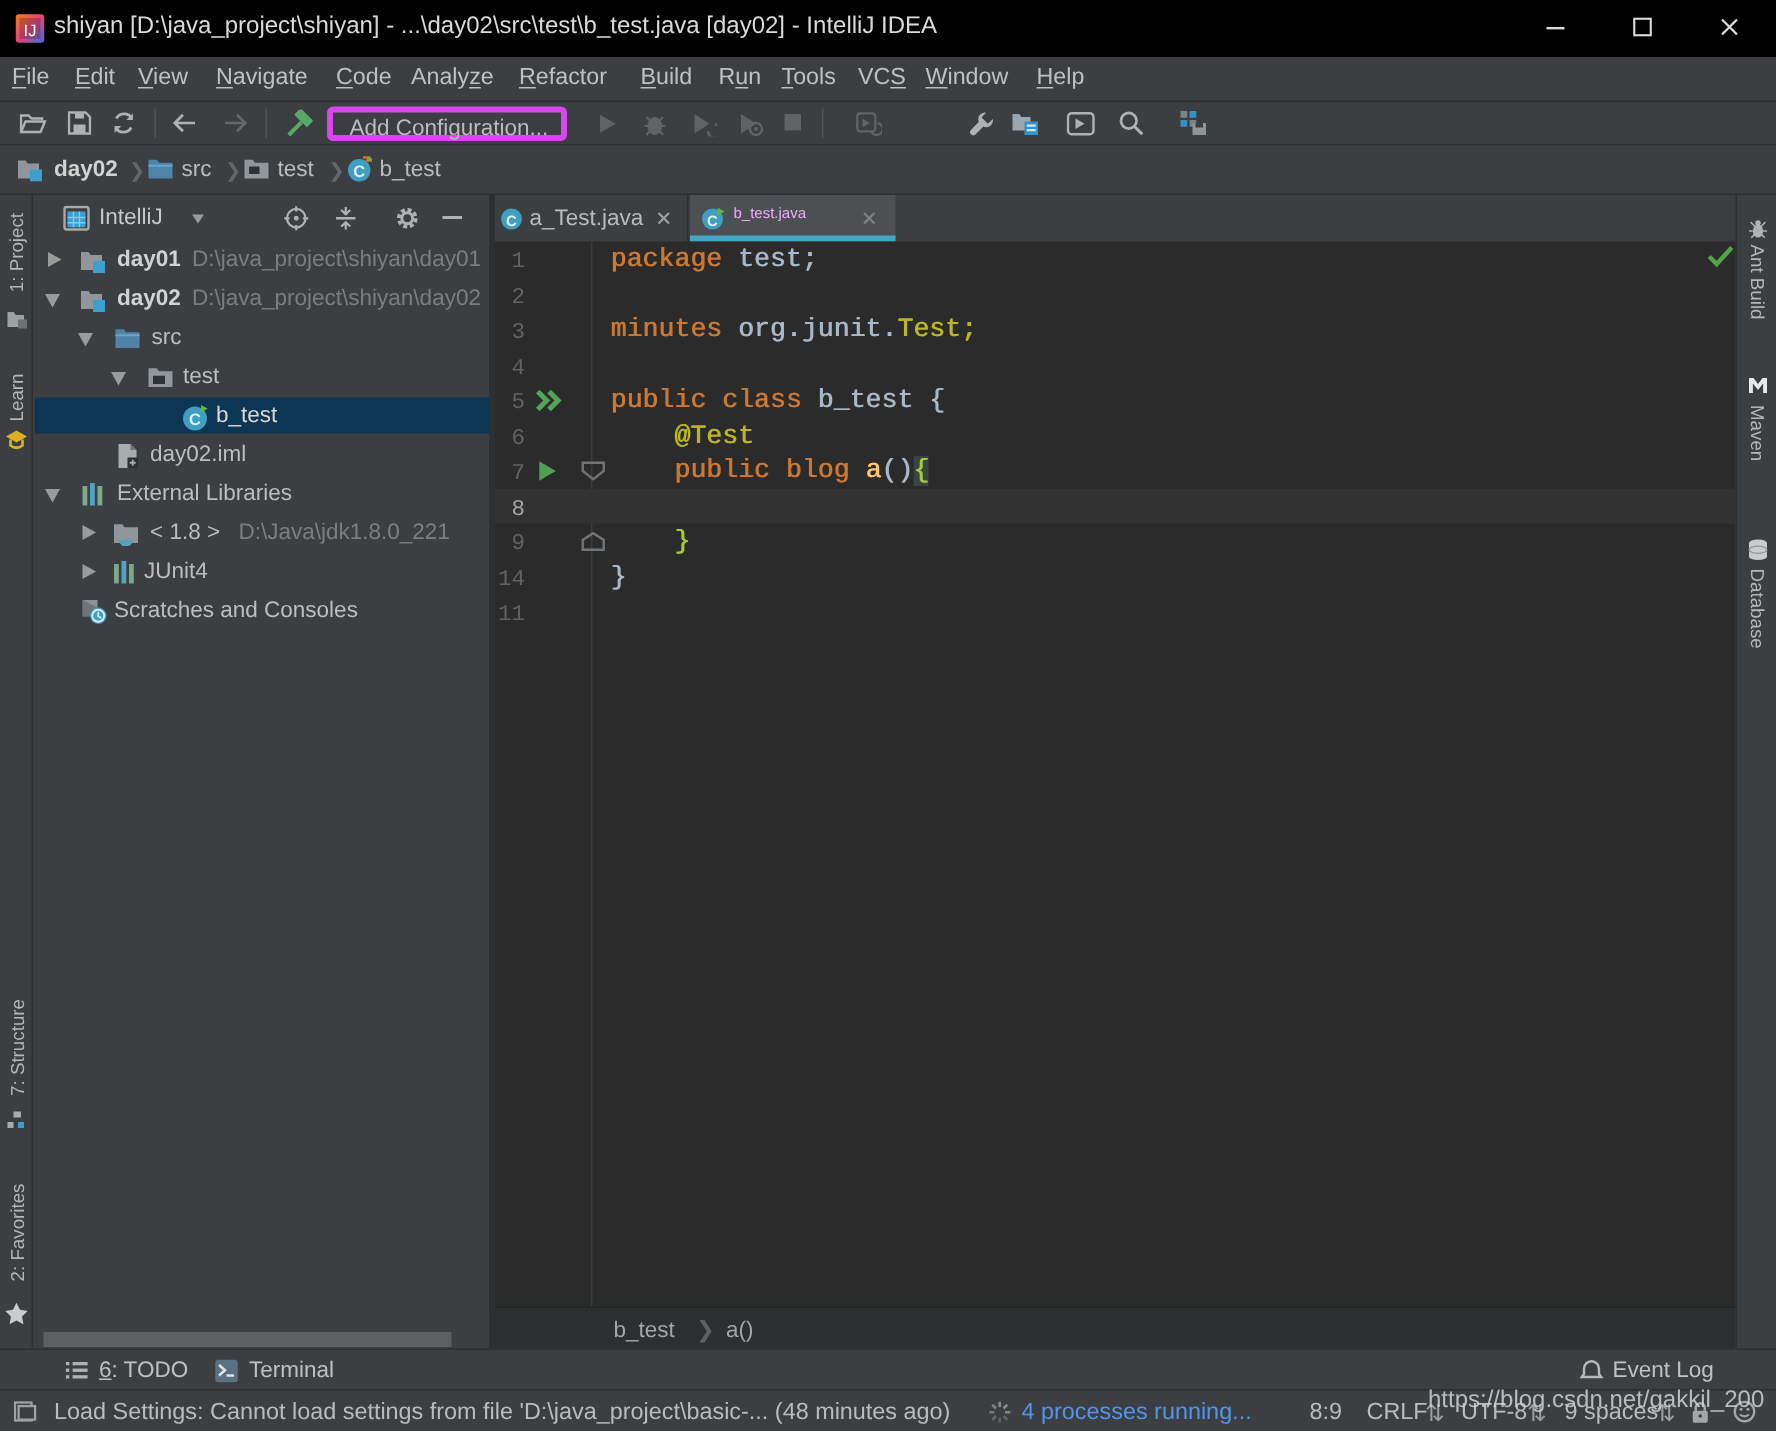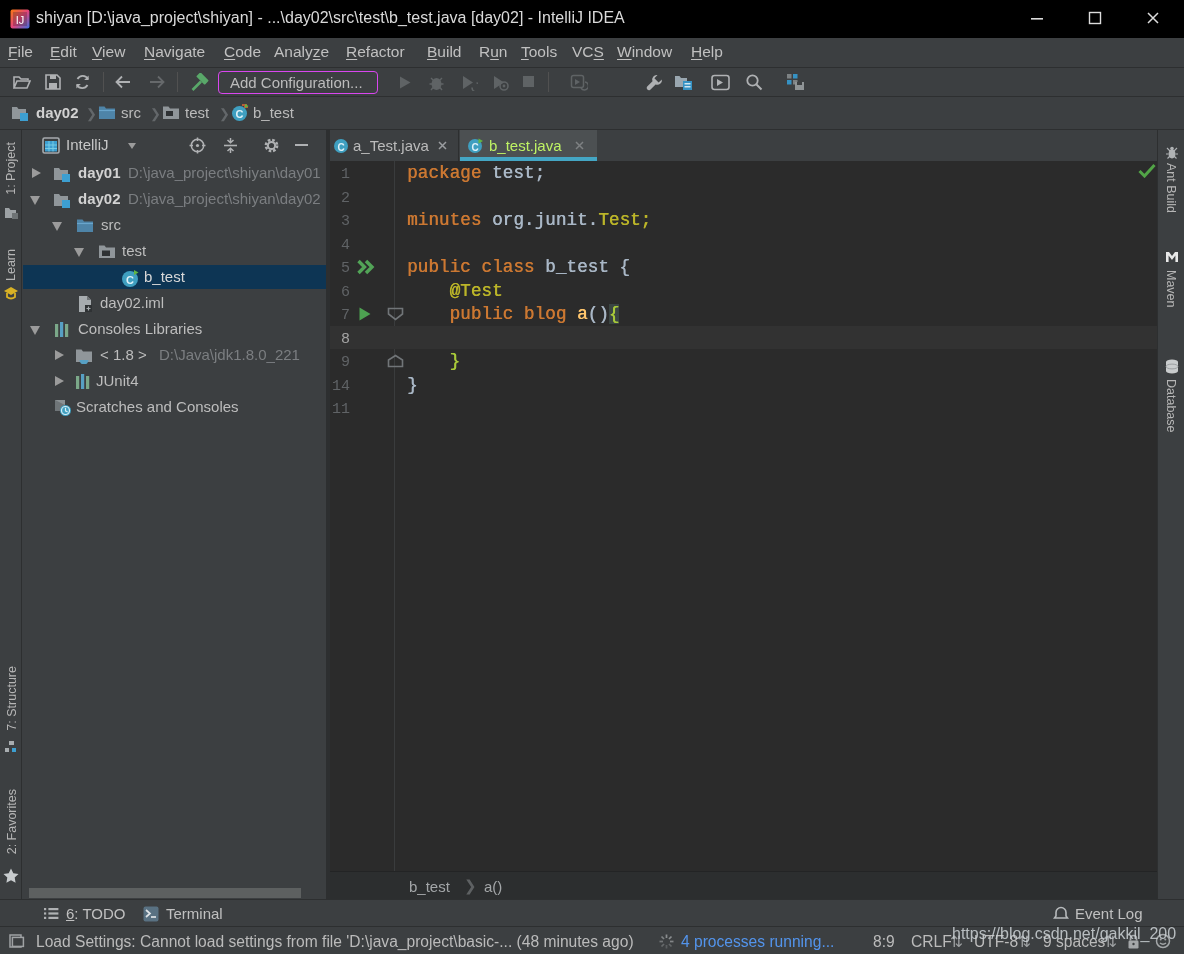--- a/index.html
+++ b/index.html
@@ -9,21 +9,21 @@
   
   #titlebar { left:0; top:0; width:1184px; height:38px; background:#000000; }
   #title-text { left:36px; top:9px; font-size:16px; color:#dadada; white-space:nowrap; }
   .winbtn { top:0; width:46px; height:36px; color:#e8e8e8; }
   
   #menubar { left:0; top:38px; width:1184px; height:30px; background:#3c3f41; border-bottom:1px solid #2d2f30; }
   #menubar span.mi { position:absolute; top:5px; font-size:15.5px; color:#c0c0c0; }
   #menubar u { text-decoration:underline; text-underline-offset:2px; }
   
   #toolbar { left:0; top:68px; width:1184px; height:29px; background:#3c3f41; border-bottom:1px solid #2d2f30; }
-  #addconf { left:218px; top:3px; width:160px; height:23px; border:1px solid #d946ef; border-radius:4px;
+  #addconf { left:218px; top:3px; width:160px; height:23px; border:4px solid #d946ef; border-radius:4px;
              font-size:15px; color:#bcbcbc; line-height:21px; padding-left:11px; }
   .tsep { top:4px; width:1px; height:20px; background:#515151; }
   
   #navbar { left:0; top:97px; width:1184px; height:33px; background:#3c3f41; border-bottom:1px solid #2d2f30; }
   #navbar .bc { position:absolute; top:7px; font-size:15px; color:#bbbbbb; }
   
   #lstripe { left:0; top:130px; width:22px; height:769px; background:#3c3f41; border-right:1px solid #2d2f30; }
   .vtextL { position:absolute; writing-mode:vertical-rl; transform:rotate(180deg); font-size:12.5px; color:#b6b6b6; white-space:nowrap; }
   .vtextR { position:absolute; writing-mode:vertical-rl; font-size:12.5px; color:#b6b6b6; white-space:nowrap; }
   
@@ -376,21 +376,21 @@
       </svg>
       <span class="abs lbl" style="left:77px;top:3px;">day02.iml</span>
     </div>
     <div class="trow" style="top:156px;">
       <div class="arrow abs arr-d" style="left:7px;top:9px;"></div>
       <svg class="abs" style="left:31px;top:4px;" width="17" height="17" viewBox="0 0 17 17">
         <rect x="1" y="3" width="3.2" height="13" fill="#7ba889"></rect>
         <rect x="6" y="1" width="3.2" height="15" fill="#57a0c4"></rect>
         <rect x="11" y="3" width="3.2" height="13" fill="#7ba889"></rect>
       </svg>
-      <span class="abs lbl" style="left:55px;top:3px;">Consoles Libraries</span>
+      <span class="abs lbl" style="left:55px;top:3px;">External Libraries</span>
     </div>
     <div class="trow" style="top:182px;">
       <div class="arrow abs arr-r" style="left:32px;top:7px;"></div>
       <svg class="abs" style="left:52px;top:5px;" width="18" height="16" viewBox="0 0 18 16">
         <path d="M1 14 L1 1.5 L6.5 1.5 L8 3.5 L17 3.5 L17 14 Z" fill="#90969a"></path>
         <path d="M9 8 m-4.5 4 a4.5 4.5 0 0 0 9 0 Z" fill="#57a0c4"></path>
       </svg>
       <span class="abs lbl" style="left:77px;top:3px;">&lt; 1.8 &gt;</span>
       <span class="abs path" style="left:136px;top:3px;">D:\Java\jdk1.8.0_221</span>
     </div>
@@ -424,21 +424,21 @@
       <svg class="abs" style="left:107px;top:10px;" width="11" height="11">
         <path d="M2 2 L9 9 M9 2 L2 9" stroke="#9a9da0" stroke-width="1.5"></path>
       </svg>
     </div>
     <div class="abs" style="left:130px;top:0;width:137px;height:31px;background:#4c5052;">
       <svg class="abs" style="left:7px;top:8px;" width="17" height="16" viewBox="0 0 17 16">
         <circle cx="8" cy="8" r="7" fill="#3f9fc0"></circle>
         <text x="8" y="12.5" font-size="10" font-weight="bold" fill="#dff1f8" text-anchor="middle">C</text>
         <path d="M11.5 0.5 L16 3 L11.5 5.5 Z" fill="#62b543"></path>
       </svg>
-      <span class="abs" style="left:29px;top:7px;font-size:15px;color:#bef264;">b_test.java</span>
+      <span class="abs" style="left:29px;top:7px;font-size:10px;color:#f0abfc;">b_test.java</span>
       <svg class="abs" style="left:114px;top:10px;" width="11" height="11">
         <path d="M2 2 L9 9 M9 2 L2 9" stroke="#7e8183" stroke-width="1.5"></path>
       </svg>
       <div class="abs" style="left:0;top:27px;width:137px;height:4px;background:#44a6c4;"></div>
     </div>
   </div>
   <div id="editor" class="abs">
     <div class="abs" style="left:64px;top:0;width:1px;height:710px;background:#3a3c3d;"></div>
     <div class="abs" style="left:0;top:165px;width:827px;height:23px;background:#323232;"></div>
     <div class="lnum" style="top:5px;">1</div>

